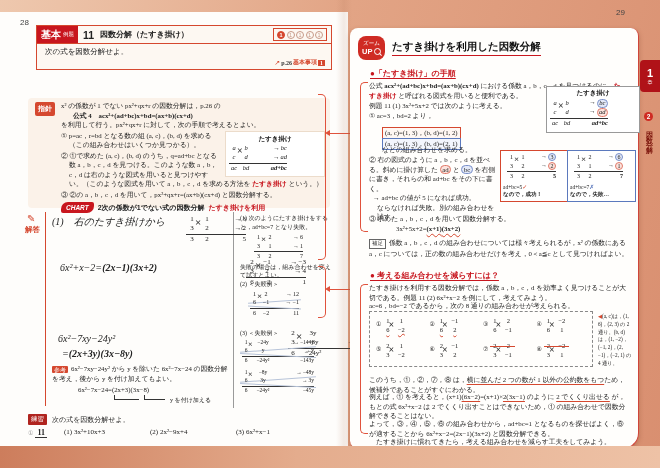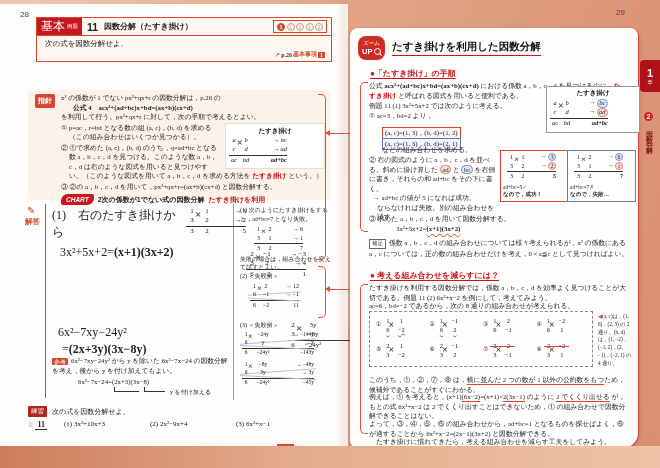--- a/index.html
+++ b/index.html
@@ -3,35 +3,35 @@
 <meta charset="utf-8">
 <style>
   html,body{margin:0;padding:0;background:#888;}
   .canvas{position:relative;width:660px;height:468px;overflow:hidden;
     background:linear-gradient(105deg,#eec8ae 0%,#e2a485 45%,#d98f70 100%);
     font-family:"Liberation Serif",serif;color:#222;}
   .abs{position:absolute;}
   .sans{font-family:"Liberation Sans",sans-serif;}
 
   
-  .pageL{position:absolute;left:0;top:4px;width:348px;height:446px;background:#fefdfb;}
+  .pageL{position:absolute;left:0;top:12px;width:348px;height:446px;background:#fefdfb;}
   .crease{position:absolute;left:336px;top:0;width:16px;height:446px;
     background:linear-gradient(90deg,rgba(0,0,0,0),rgba(170,110,80,.14),rgba(0,0,0,0));}
   .card{position:absolute;left:350px;top:28px;width:288px;height:420px;background:#fffefc;
     border-right:1.6px solid #d0453a;border-bottom:1.6px solid #d0453a;
     border-radius:8px 8px 16px 8px;box-shadow:0 2px 5px rgba(110,50,25,.3);}
   .band{position:absolute;left:0;top:446px;width:660px;height:22px;
     background:linear-gradient(90deg,#cd7d5c,#e4ac8d 45%,#eec2a6);}
   .pn{position:absolute;font-size:8px;color:#444;font-family:"Liberation Sans",sans-serif;}
 
   
   .exbox{position:absolute;left:36px;top:13px;width:294px;border:1.4px solid #d5482f;background:#fdf8f2;}
   .exhead{display:flex;align-items:center;height:17px;border-bottom:1.2px solid #d5482f;padding-right:4px;}
   .exbadge{background:#c8161e;height:17px;display:flex;align-items:center;padding:0 4px;gap:2px;}
-  .exb1{color:#fff;font-weight:normal;font-size:12px;}
+  .exb1{color:#fff;font-weight:bold;font-size:10px;}
   .exb2{color:#fff;font-size:5.5px;}
   .exnum{font-weight:bold;font-size:10.5px;margin-left:5px;}
   .extitle{font-weight:bold;font-size:8px;margin-left:6px;}
   .diffbox{margin-left:auto;border:1px solid #d5482f;display:flex;gap:1.5px;padding:1.5px 3px;align-items:center;}
   .dc{display:inline-flex;width:8px;height:8px;border-radius:50%;border:1px solid #c79a88;color:#c79a88;
       font-size:5.5px;align-items:center;justify-content:center;box-sizing:border-box;}
   .dc.on{background:#d5482f;border-color:#d5482f;color:#fff;font-weight:bold;}
   .exbody{padding:3px 8px 12px;position:relative;font-size:7.5px;}
   .pitems{display:flex;margin-top:2px;}
   .pit1{width:104px;} .pit2{width:88px;}
@@ -85,21 +85,21 @@
   .struck::before,.struck::after{content:"";position:absolute;left:-2px;right:-2px;border-top:1px solid #b7c3d8;}
   .struck::before{top:40%;transform:rotate(-4deg);}
   .struck::after{top:62%;transform:rotate(3deg);}
 
   
   .pencil{position:absolute;left:27px;top:201px;color:#d5482f;font-size:10px;}
   .anslbl{position:absolute;left:25px;top:213px;color:#d5482f;font-weight:bold;font-size:7.5px;
      font-family:"Liberation Sans",sans-serif;}
   .vred{position:absolute;left:45px;top:200px;height:194px;border-left:1.5px solid #d5482f;}
   .vgray{position:absolute;left:233px;top:200px;height:196px;border-left:1px solid #9a9a9a;}
-  .sol{position:absolute;font-size:12px;line-height:1.45;}
+  .sol{position:absolute;font-size:10px;line-height:1.45;font-style:italic;}
   .soleq{margin-left:8px;margin-top:2px;}
   .bold{font-weight:bold;}
   .noteblk{position:absolute;width:92px;font-size:6px;line-height:1.42;color:#222;}
   .ntitle{margin-bottom:1px;}
   .sankobadge{background:#d5482f;color:#fff;font-size:6px;font-family:"Liberation Sans",sans-serif;
      padding:0.5px 2px;border-radius:1px;margin-right:3px;}
   .sankoeq{margin:2px 0 0 26px;}
   .ybrace{position:relative;height:9px;margin-left:34px;font-size:6px;}
   .ytick{position:absolute;width:24px;height:4px;border-left:0.8px solid #333;border-bottom:0.8px solid #333;top:0;}
   .ylabel{position:absolute;left:66px;top:1px;}
@@ -264,21 +264,20 @@
     </div>
 
     
     <span class="pencil">✎</span>
     <div class="anslbl">解答</div>
     <div class="vred"></div>
     <div class="vgray"></div>
 
     <div class="sol" style="left:52px;top:203px;width:132px;">
       <div>(1)　右のたすき掛けから</div>
-      <div class="soleq"><span>3x²+5x+2=</span><span class="bold">(x+1)(3x+2)</span></div>
     </div>
     <div class="xd big abs" style="left:186px;top:203px;">
       <div class="xrow">
           <span class="xn c1">1</span>
           <span class="xn c2">1</span>
           <span class="xp">
             <span>→</span>
             <span>3</span>
           </span>
         </div>
@@ -321,20 +320,21 @@
             <span class="xn c1">3</span>
             <span class="xn c2">2</span>
             <span class="xp">7</span>
           </div>
         <span class="xg">×</span>
       </div>
       <div>失敗の場合は，組み合わせを変えて試すとよい。</div>
     </div>
 
     <div class="sol" style="left:52px;top:247px;width:132px;">
+      <div class="soleq"><span>6x²+x−2=</span><span class="bold">(2x−1)(3x+2)</span></div>
     </div>
     <div class="xd big abs" style="left:182px;top:246px;">
       <div class="xrow">
           <span class="xn c1">2</span>
           <span class="xn c2">−1</span>
           <span class="xp">
             <span>→</span>
             <span>−3</span>
           </span>
         </div>

